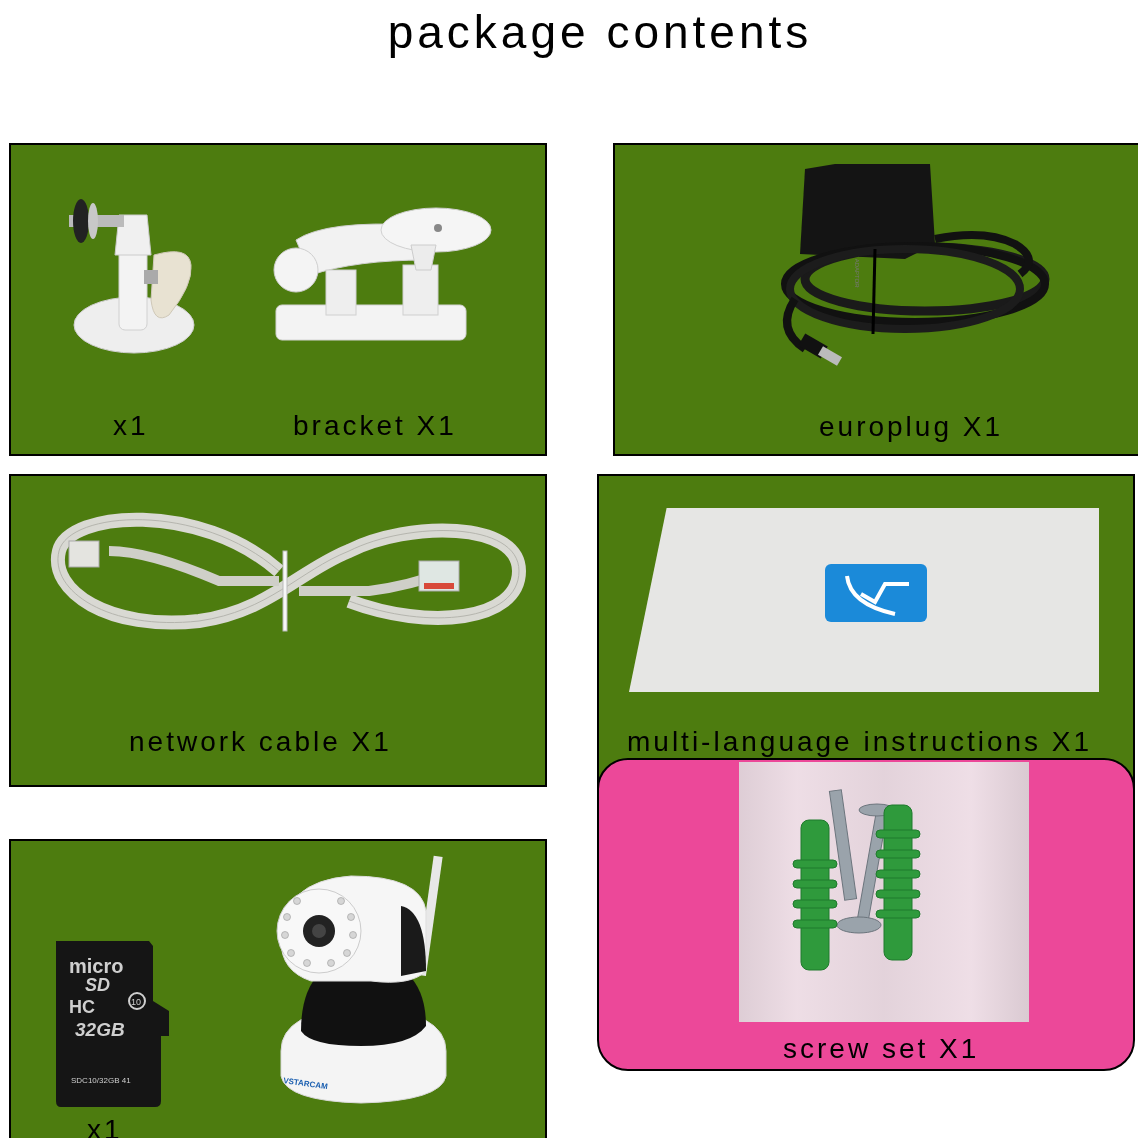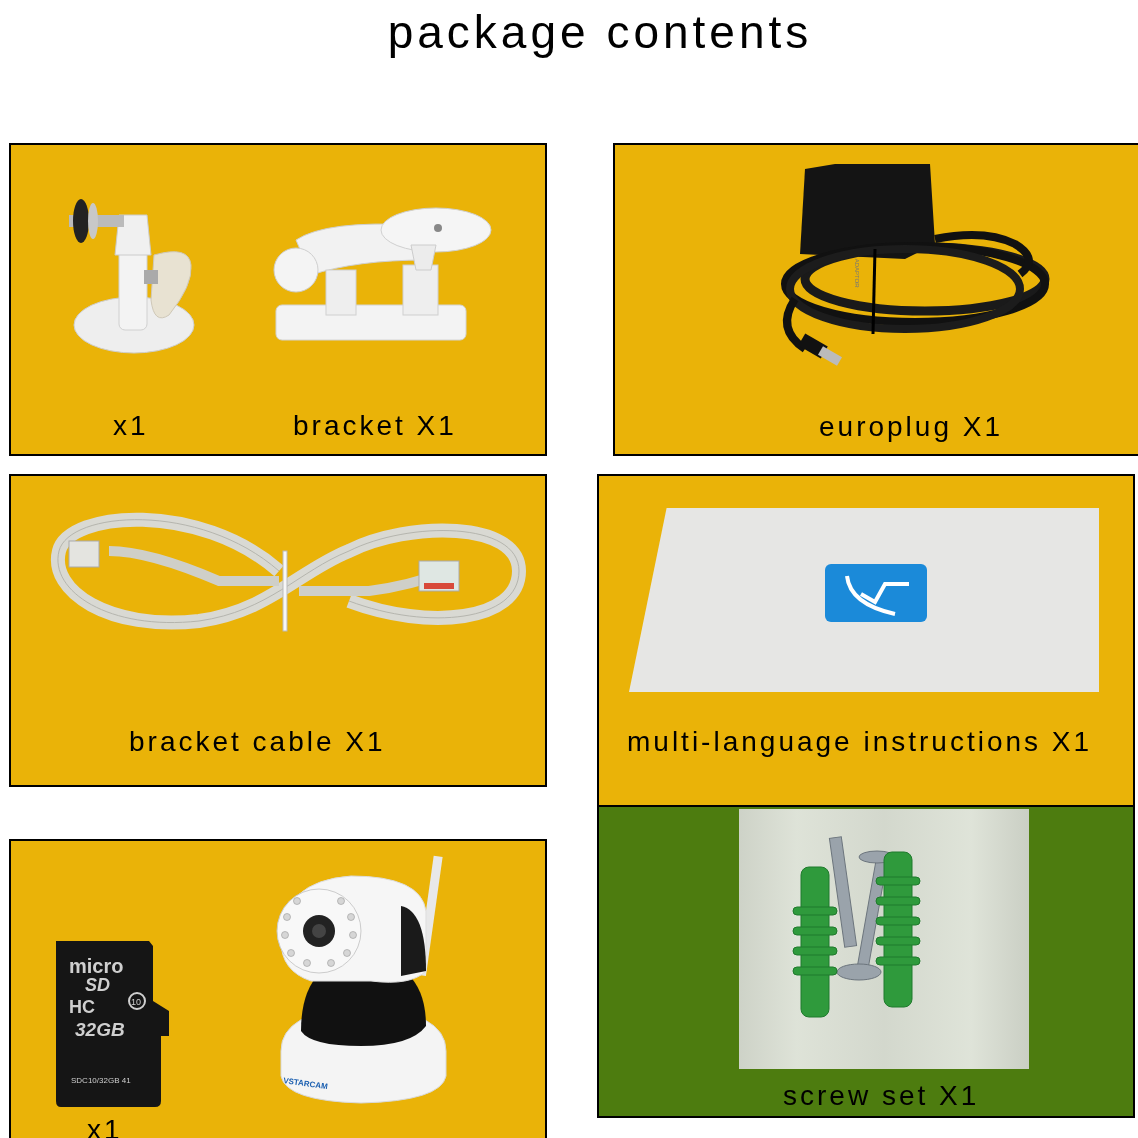--- a/index.html
+++ b/index.html
@@ -1,18 +1,18 @@
 <!DOCTYPE html>
 <html><head>
 <meta charset="utf-8">
 <style>
   html, body { margin:0; padding:0; background:#ffffff; }
   body { width:1138px; height:1138px; position:relative; overflow:hidden; font-family:"Liberation Sans", sans-serif; color:#000; }
   .title { position:absolute; left:0; top:0; width:1200px; text-align:center; font-size:46px; letter-spacing:4px; line-height:64px; }
-  .panel { position:absolute; box-sizing:border-box; border:2px solid #000; background:#eab308; overflow:hidden; }
+  .panel { position:absolute; box-sizing:border-box; border:2px solid #000; background:#4d7c0f; overflow:hidden; }
   .label { position:absolute; font-size:28px; letter-spacing:3px; white-space:nowrap; line-height:32px; }
   .abs { position:absolute; }
   svg { display:block; }
 </style>
 </head>
 <body>
 
 <div class="title" style="left:0;width:1200px;">package contents</div>
 
 <div class="panel" style="left:9px;top:143px;width:538px;height:313px;">
@@ -60,21 +60,21 @@
   <svg class="abs" style="left:38px;top:35px;" width="480" height="130" viewBox="0 0 480 130">
     <path d="M230 60 C150 -10 20 0 10 40 C0 80 60 120 150 110 C220 100 250 60 300 40 C360 10 470 10 470 60 C470 110 380 120 300 90" fill="none" stroke="#d9d9d3" stroke-width="14"></path>
     <path d="M230 60 C150 -10 20 0 10 40 C0 80 60 120 150 110 C220 100 250 60 300 40 C360 10 470 10 470 60 C470 110 380 120 300 90" fill="none" stroke="#b5b5ae" stroke-width="1"></path>
     <path d="M60 40 Q100 40 170 70 L230 70" fill="none" stroke="#cfcfc8" stroke-width="10"></path>
     <path d="M250 80 L320 80 Q360 75 400 60" fill="none" stroke="#cfcfc8" stroke-width="10"></path>
     <rect x="370" y="50" width="40" height="30" fill="#dfe7e3" stroke="#aaa"></rect>
     <rect x="375" y="72" width="30" height="6" fill="#d84a3a"></rect>
     <rect x="20" y="30" width="30" height="26" fill="#e4e4e0" stroke="#aaa"></rect>
     <rect x="234" y="40" width="4" height="80" fill="#f7f7f7" stroke="#bbb"></rect>
   </svg>
-  <div class="label" style="left:118px;top:250px;">bracket cable X1</div>
+  <div class="label" style="left:118px;top:250px;">network cable X1</div>
 </div>
 
 <div class="panel" style="left:597px;top:474px;width:538px;height:377px;">
   <div class="abs" style="left:30px;top:32px;width:470px;height:184px;background:#e6e6e4;clip-path:polygon(8% 0,100% 0,100% 100%,0 100%);"></div>
   <svg class="abs" style="left:226px;top:88px;" width="102" height="58" viewBox="0 0 102 58">
     <rect x="0" y="0" width="102" height="58" rx="6" fill="#1b8ad9"></rect>
     <path d="M22 12 Q25 40 70 50" fill="none" stroke="#ffffff" stroke-width="4"></path>
     <path d="M36 30 L50 38 L60 20 L84 20" fill="none" stroke="#ffffff" stroke-width="4"></path>
   </svg>
   <div class="label" style="left:28px;top:250px;">multi-language instructions X1</div>
@@ -110,21 +110,21 @@
       <circle cx="30" cy="102" r="3.5"></circle>
         <circle cx="86" cy="102" r="3.5"></circle>
       <circle cx="46" cy="112" r="3.5"></circle>
         <circle cx="70" cy="112" r="3.5"></circle>
     </g>
     <text x="22" y="232" fill="#1b5fb0" font-size="8" font-weight="bold" font-family="Liberation Sans, sans-serif" transform="rotate(8 22 232)">VSTARCAM</text>
   </svg>
   <div class="label" style="left:76px;top:273px;">x1</div>
 </div>
 
-<div class="panel" style="left:597px;top:805px;width:538px;height:313px;background:#4d7c0f;">
+<div class="panel" style="left:597px;top:758px;width:538px;height:313px;background:#ec4899;border-radius:31px;">
   <div class="abs" style="left:140px;top:2px;width:290px;height:260px;background:linear-gradient(90deg,#dcdcdc,#eeeeee 20%,#e2e2e2 50%,#efefef 80%,#d8d8d8);opacity:0.9;"></div>
   <svg class="abs" style="left:190px;top:20px;" width="150" height="200" viewBox="0 0 150 200">
     <g fill="#9aa3ab" stroke="#6c757d" stroke-width="1">
       <rect x="48" y="10" width="12" height="110" transform="rotate(-8 54 65)"></rect>
       <rect x="78" y="30" width="11" height="110" transform="rotate(10 83 85)"></rect>
       <ellipse cx="70" cy="145" rx="22" ry="8"></ellipse>
       <ellipse cx="88" cy="30" rx="18" ry="6"></ellipse>
     </g>
     <g fill="#2f9a3c" stroke="#1f7a2c" stroke-width="1">
       <rect x="12" y="40" width="28" height="150" rx="8"></rect>

